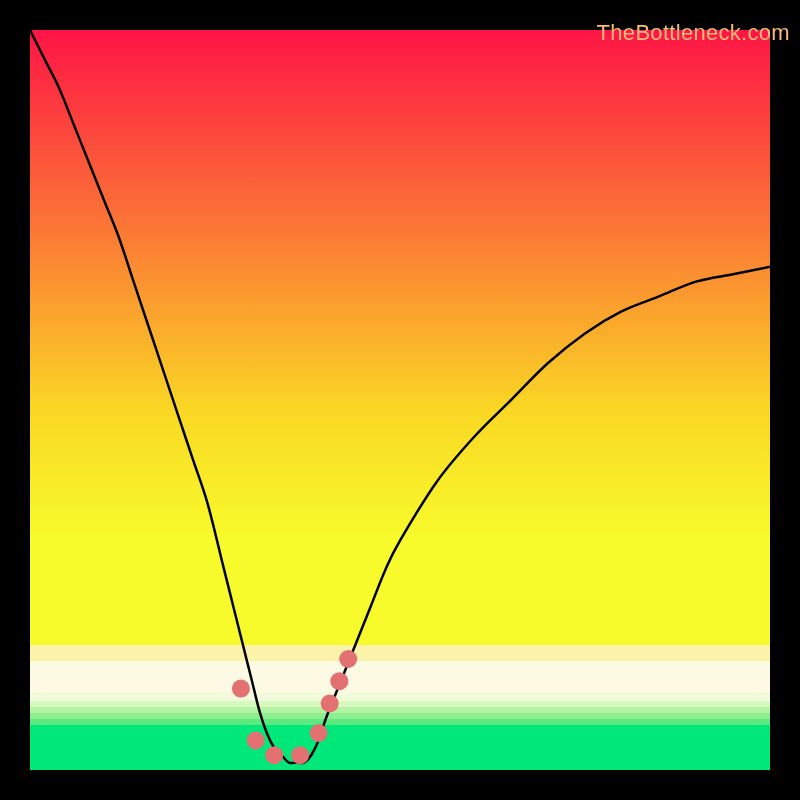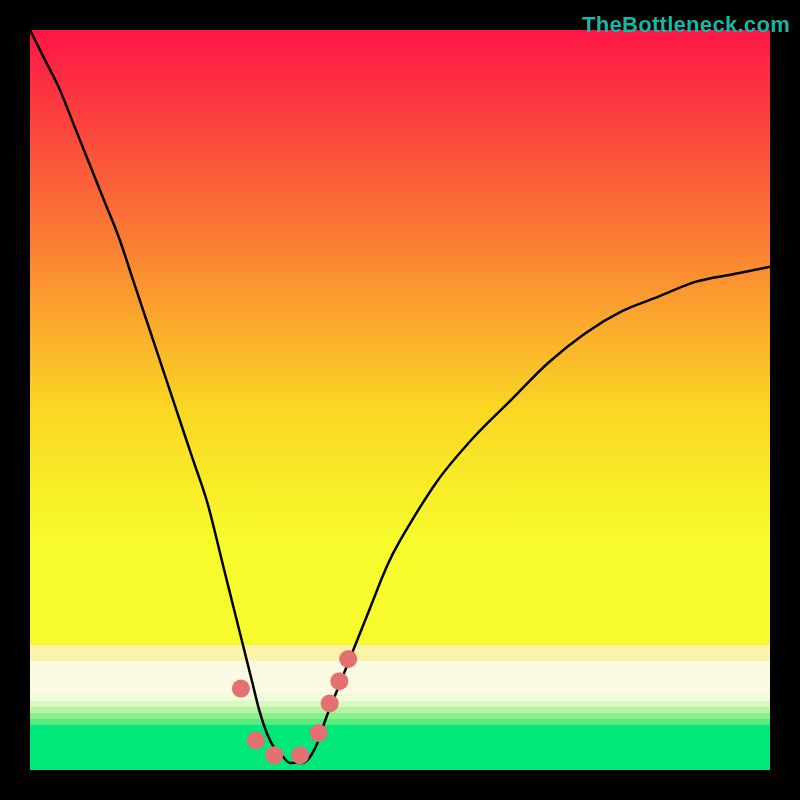--- a/index.html
+++ b/index.html
@@ -12,25 +12,25 @@
     font-family: Arial, Helvetica, sans-serif;
   }
   .canvas-wrap {
     position: relative;
     width: 800px;
     height: 800px;
     background: #000000;
   }
   .watermark {
     position: absolute;
-    top: 12px;
+    top: 20px;
     right: 10px;
-    color: #14b8a6;
+    color: #fdba74;
     font-size: 22px;
-    font-weight: 700;
+    font-weight: 400;
     letter-spacing: 0.3px;
     z-index: 10;
   }
   
   .plot-area {
     position: absolute;
     top: 30px;
     left: 30px;
     width: 740px;
     height: 740px;

